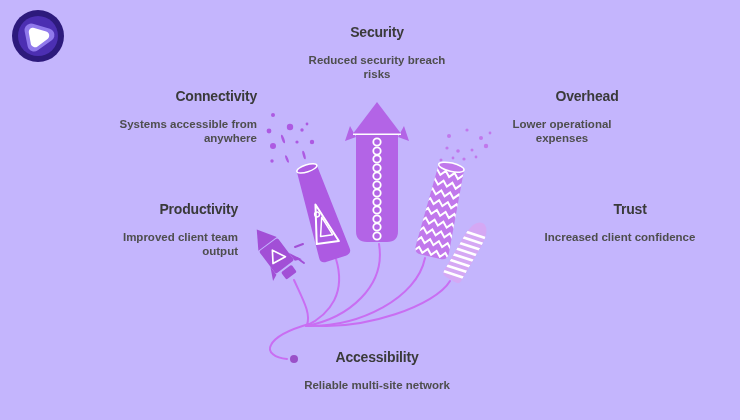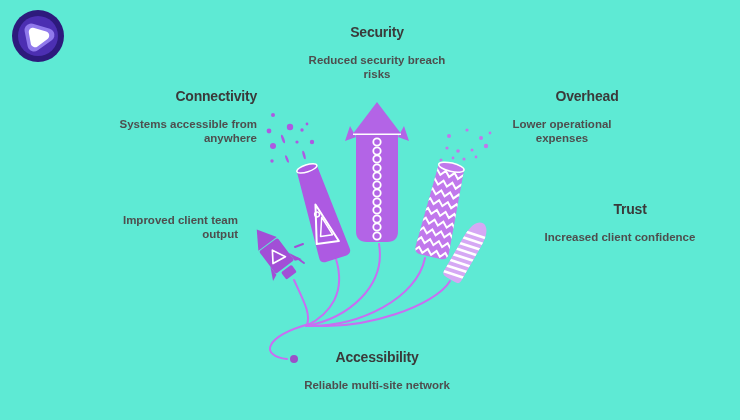--- a/index.html
+++ b/index.html
@@ -1,16 +1,16 @@
 <!DOCTYPE html>
 <html><head>
 <meta charset="utf-8">
 <style>
   html,body{margin:0;padding:0;background:#fff;}
-  .canvas{position:relative;width:740px;height:420px;background:#5eead4;overflow:hidden;
+  .canvas{position:relative;width:740px;height:420px;background:#c4b5fd;overflow:hidden;
           font-family:"Liberation Sans",sans-serif;}
   .logo{position:absolute;left:12px;top:10px;width:52px;height:52px;}
   .art{position:absolute;left:0;top:0;width:740px;height:420px;}
   .label{position:absolute;}
   .align-center{text-align:center;}
   .align-right{text-align:right;}
   .align-left{text-align:center;}
   .label .title{font-size:14px;font-weight:700;color:#3a3a3a;letter-spacing:-0.2px;line-height:17px;}
   .label .desc{font-size:11.5px;font-weight:700;color:#4e4e4e;line-height:14px;margin-top:12px;}
   .align-right .desc{margin-left:auto;}
@@ -165,20 +165,21 @@
     <div class="title">Connectivity</div>
     <div class="desc" style="width:155px">Systems accessible from anywhere</div>
   </div>
 
   <div class="label align-left" style="left:502px;top:88px;width:170px">
     <div class="title">Overhead</div>
     <div class="desc" style="width:120px">Lower operational expenses</div>
   </div>
 
   <div class="label align-right" style="left:68px;top:201px;width:170px">
+    <div class="title">Productivity</div>
     <div class="desc" style="width:140px">Improved client team output</div>
   </div>
 
   <div class="label align-left" style="left:520px;top:201px;width:220px">
     <div class="title">Trust</div>
     <div class="desc" style="width:200px">Increased client confidence</div>
   </div>
 
   <div class="label align-center" style="left:277px;top:349px;width:200px">
     <div class="title">Accessibility</div>

